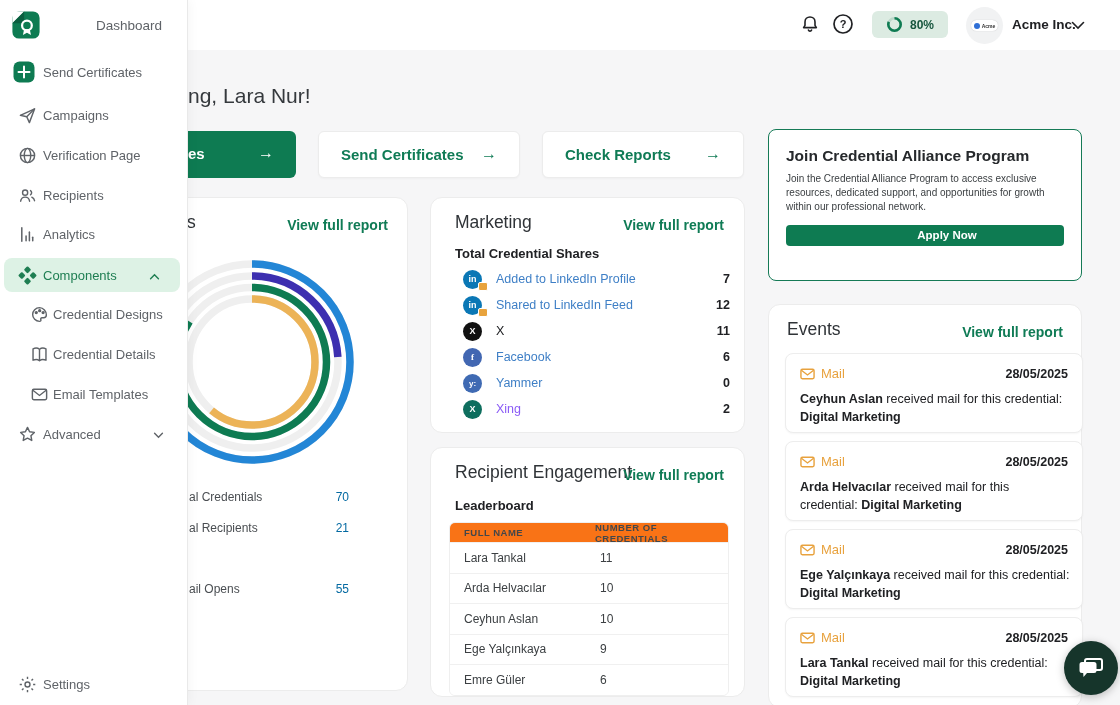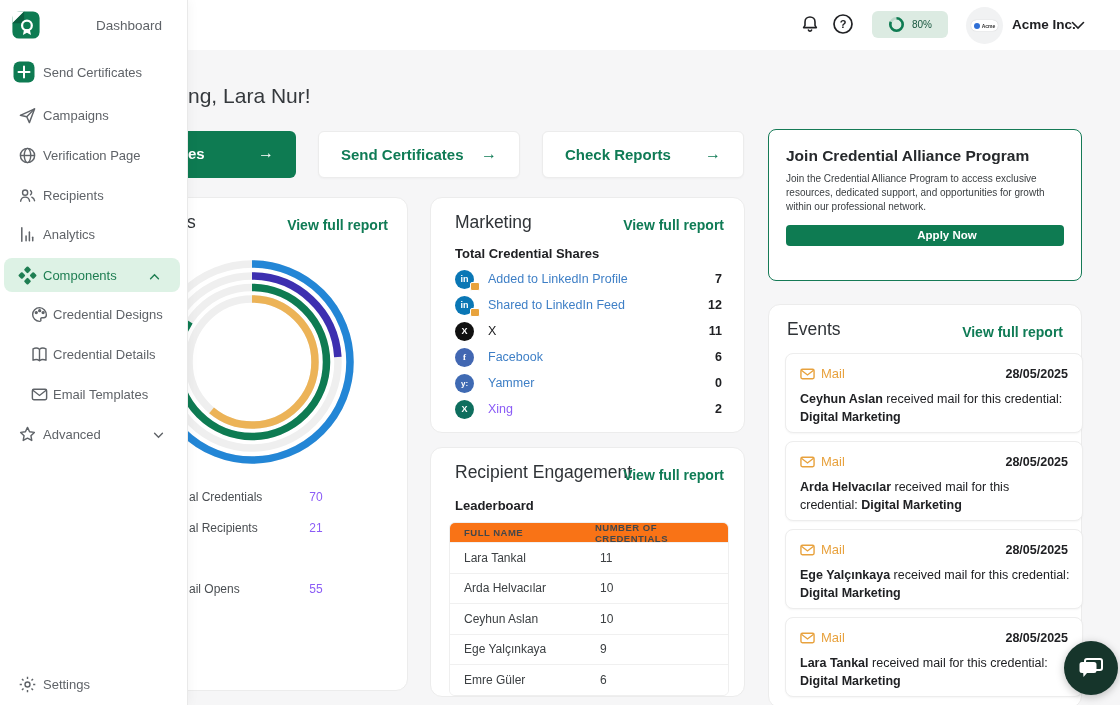--- a/index.html
+++ b/index.html
@@ -8,21 +8,21 @@
   .stage { position:relative; width:1120px; height:705px; }
   .abs { position:absolute; }
 
   
   .topbar { position:absolute; left:0; top:0; width:1120px; height:50px; background:#fff; z-index:5; }
   .content-bg { position:absolute; left:0; top:50px; width:1120px; height:655px; background:#f6f6f7; }
 
   .icon-btn { display:flex; align-items:center; justify-content:center; cursor:pointer; }
   .usage-pill { position:absolute; left:872px; top:11px; width:76px; height:27px; background:#dcebe2;
     border-radius:6px; display:flex; align-items:center; justify-content:center; gap:7px; cursor:pointer; }
-  .usage-txt { font-size:10px; font-weight:400; color:#17563e; }
+  .usage-txt { font-size:12px; font-weight:700; color:#17563e; }
   .avatar { position:absolute; left:966px; top:7px; width:37px; height:37px; border-radius:50%;
     background:#f1f2f3; display:flex; align-items:center; justify-content:center; }
   .avatar-pill { background:#fff; border-radius:6px; height:11px; padding:0 3px; display:flex;
     align-items:center; gap:2px; box-shadow:0 0 1px rgba(0,0,0,.25); }
   .avatar-dot { width:6px; height:6px; border-radius:50%; background:#2f6fd6; }
   .avatar-word { font-size:5px; font-weight:700; color:#333; }
   .org-name { position:absolute; left:1012px; top:17px; font-size:13.5px; font-weight:700; color:#202124; }
 
   
   .sidebar { position:absolute; left:0; top:0; width:188px; height:705px; background:#fff; z-index:100;
@@ -51,24 +51,24 @@
 
   
   .card { position:absolute; background:#fff; border:1px solid #ececec; border-radius:12px; }
   .card-title { font-size:17.5px; font-weight:500; color:#2f3337; }
   .vlink { font-size:14px; font-weight:700; color:#0f7b55; cursor:pointer; }
   .subhead { font-size:13px; font-weight:700; color:#202124; }
 
   
   .stat-row { position:absolute; left:0; width:298px; height:20px; }
   .stat-row .sl { position:absolute; left:78px; font-size:12px; color:#4a4e52; }
-  .stat-row .sv { position:absolute; left:180px; width:50px; text-align:center; font-size:12px; color:#8b5cf6; }
-
-  
-  .mk-row { position:absolute; left:24px; width:267px; height:20px; display:flex; align-items:center; }
+  .stat-row .sv { position:absolute; left:188px; width:50px; text-align:right; font-size:12px; color:#0369a1; }
+
+  
+  .mk-row { position:absolute; left:32px; width:267px; height:20px; display:flex; align-items:center; }
   .mk-ic { position:relative; width:19px; height:19px; border-radius:50%; flex:0 0 19px;
     display:flex; align-items:center; justify-content:center; color:#fff; font-weight:700; font-size:9px; }
   .mk-badge { position:absolute; right:-6px; bottom:-2px; width:10px; height:9px; border-radius:2px;
     background:#e8a33d; border:1.5px solid #fff; }
   .mk-lbl { margin-left:14px; font-size:12.5px; font-weight:500; color:#3e7fc6; cursor:pointer; }
   .mk-lbl.dark { color:#202124; cursor:default; }
   .mk-lbl.green { color:#8b5cf6; }
   .mk-val { margin-left:auto; font-size:12.5px; font-weight:600; color:#202124; }
 
   

